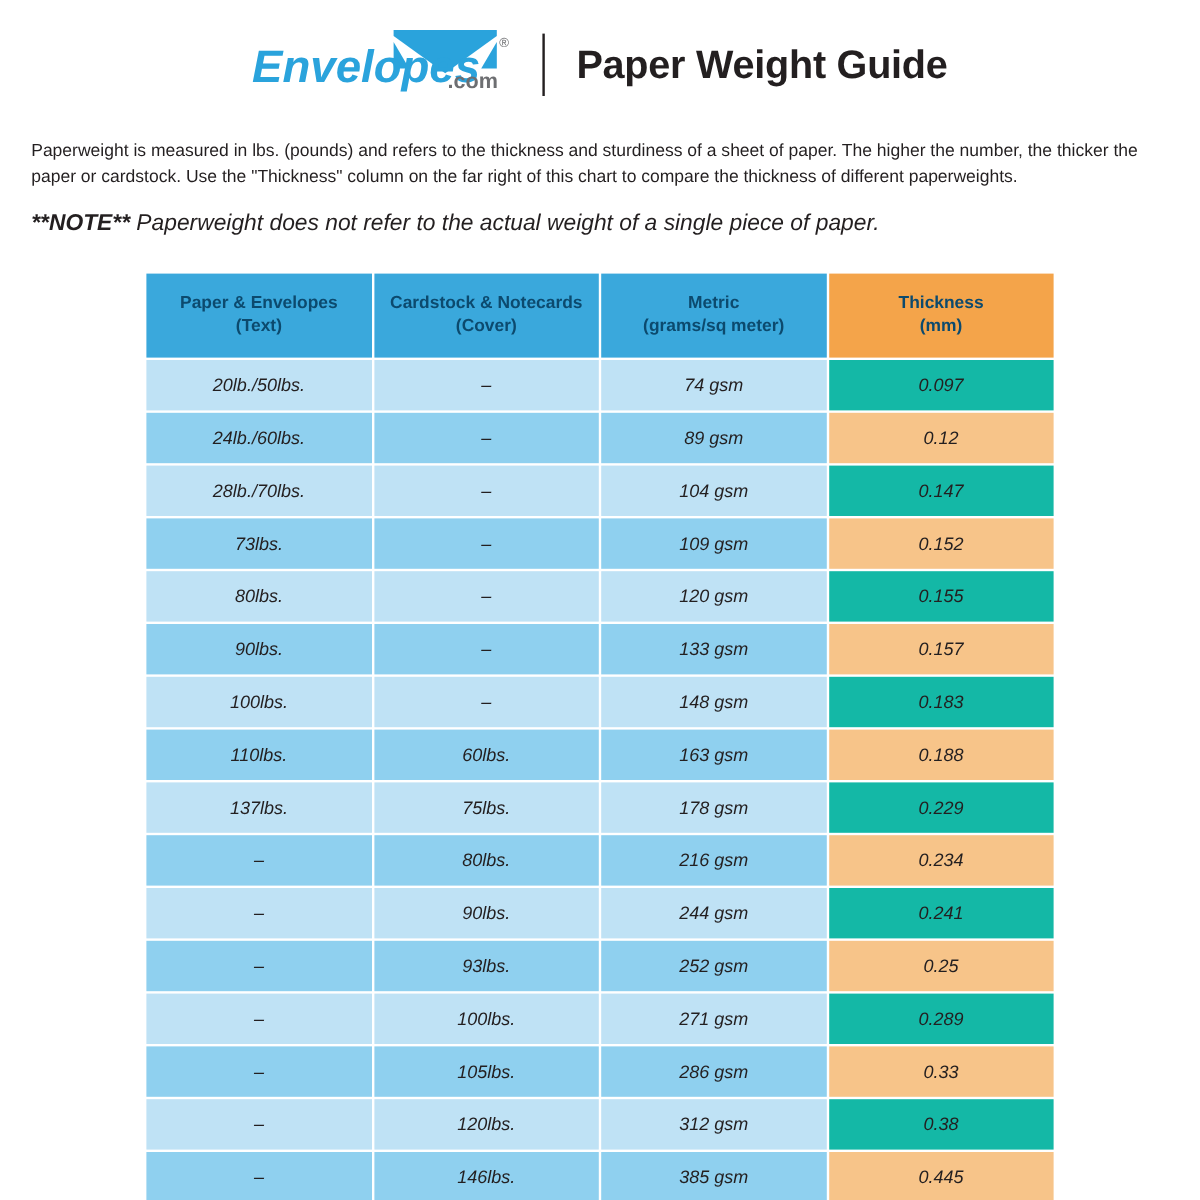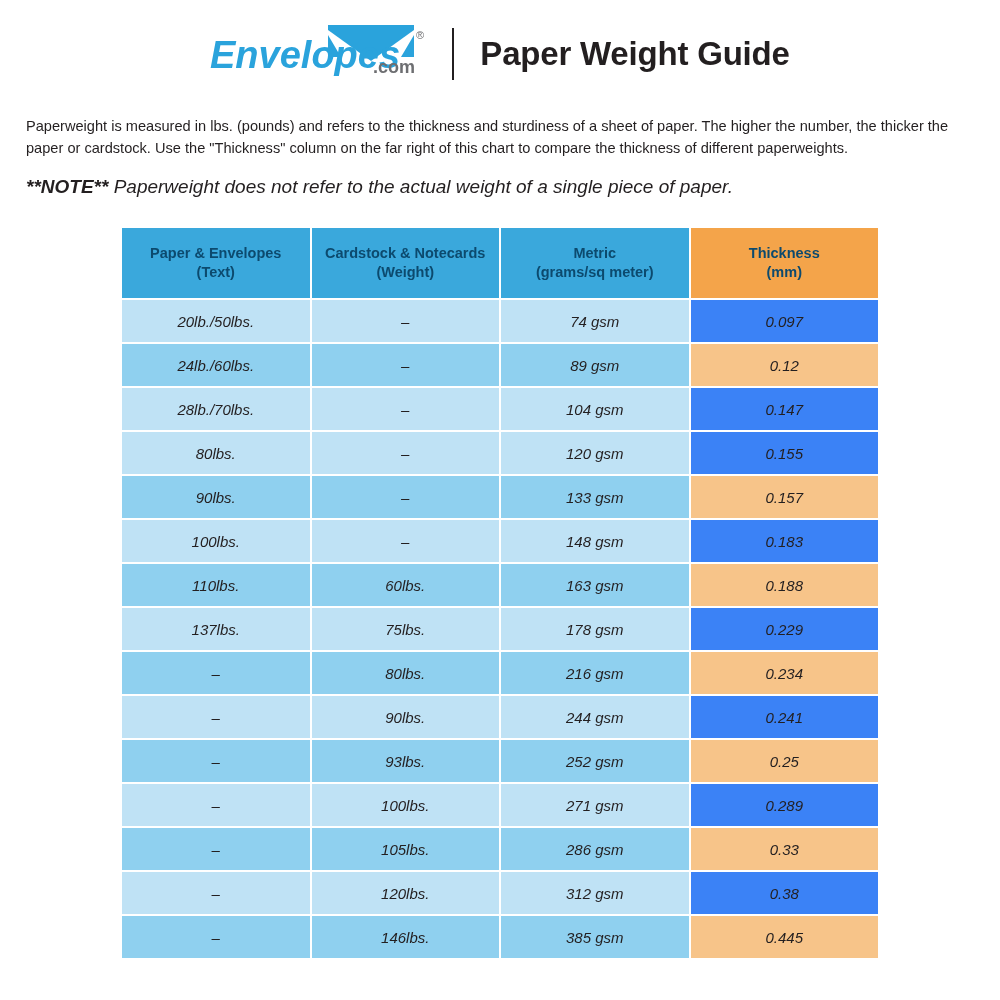--- a/index.html
+++ b/index.html
@@ -96,21 +96,21 @@
     font-size: 15px;
     font-style: italic;
     color: #231f20;
     height: 42px;
     padding: 0 4px;
     vertical-align: middle;
   }
   
   tr.odd td.blue { background: #bfe2f5; }
   tr.even td.blue { background: #8fd0ef; }
-  tr.odd td.orange { background: #3b82f6; }
+  tr.odd td.orange { background: #14b8a6; }
   tr.even td.orange { background: #f7c489; }
 </style>
 </head>
 <body>
 
 <div class="page">
 
   <div class="header">
     <div class="logo">
       <svg width="216" height="62" viewBox="0 0 216 62">
@@ -134,21 +134,21 @@
   <div class="table-wrap">
     <table class="guide">
       <thead>
         <tr>
           <th>
             <div>Paper &amp; Envelopes</div>
             <div>(Text)</div>
           </th>
           <th>
             <div>Cardstock &amp; Notecards</div>
-            <div>(Weight)</div>
+            <div>(Cover)</div>
           </th>
           <th>
             <div>Metric</div>
             <div>(grams/sq meter)</div>
           </th>
           <th class="thick-head">
             <div>Thickness</div>
             <div>(mm)</div>
           </th>
         </tr>
@@ -164,20 +164,26 @@
             <td class="blue">24lb./60lbs.</td>
             <td class="blue">–</td>
             <td class="blue">89 gsm</td>
             <td class="orange">0.12</td>
           </tr>
           <tr class="odd">
             <td class="blue">28lb./70lbs.</td>
             <td class="blue">–</td>
             <td class="blue">104 gsm</td>
             <td class="orange">0.147</td>
+          </tr>
+          <tr class="even">
+            <td class="blue">73lbs.</td>
+            <td class="blue">–</td>
+            <td class="blue">109 gsm</td>
+            <td class="orange">0.152</td>
           </tr>
           <tr class="odd">
             <td class="blue">80lbs.</td>
             <td class="blue">–</td>
             <td class="blue">120 gsm</td>
             <td class="orange">0.155</td>
           </tr>
           <tr class="even">
             <td class="blue">90lbs.</td>
             <td class="blue">–</td>

